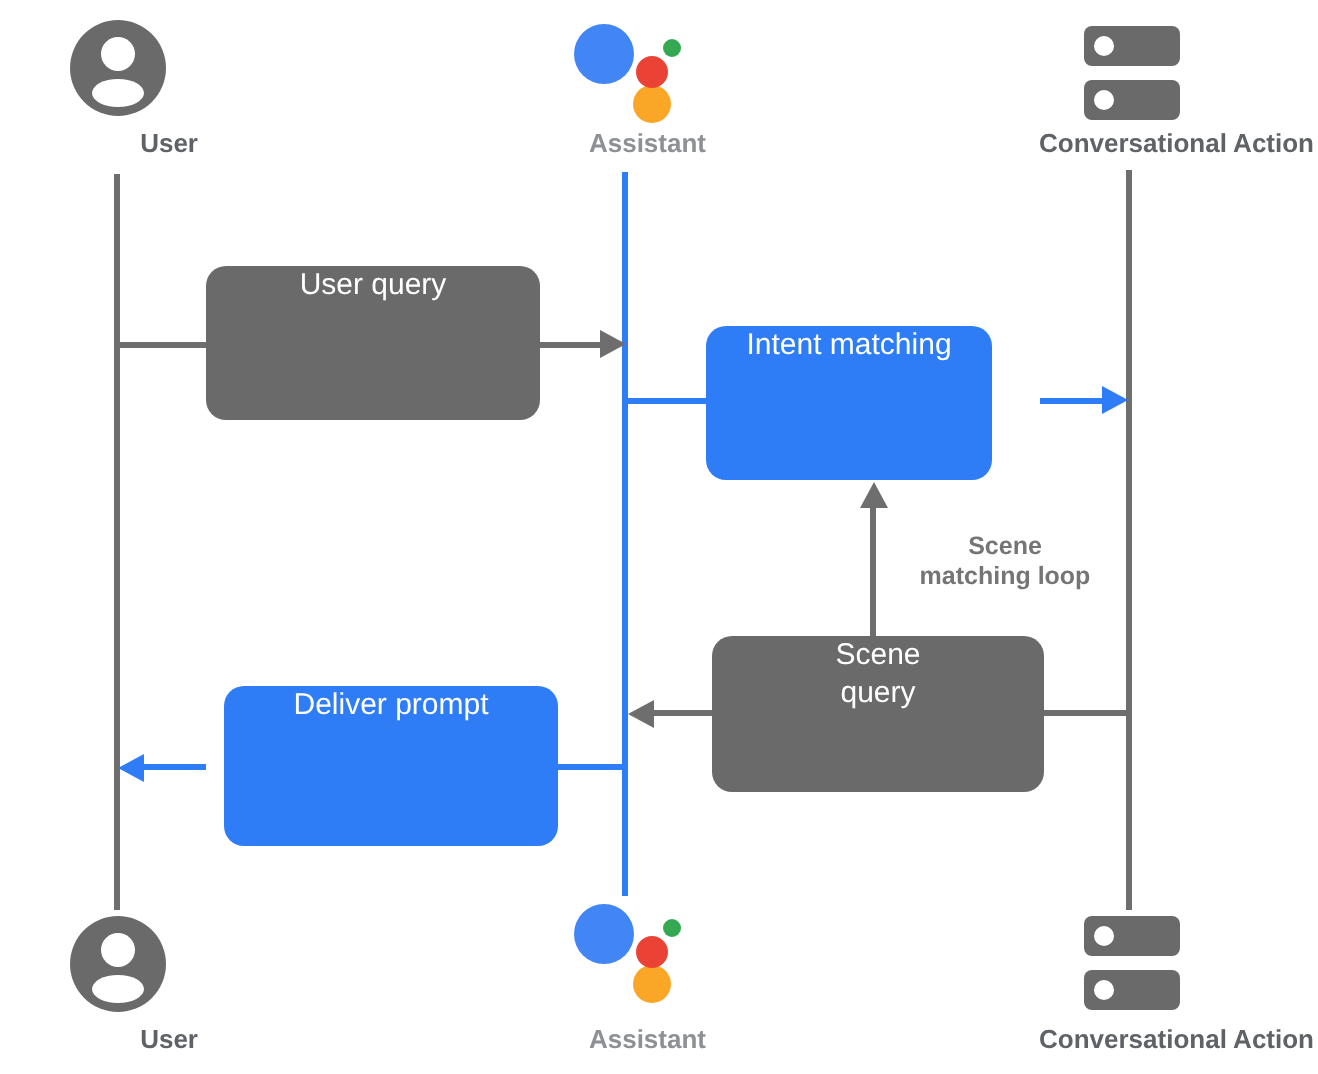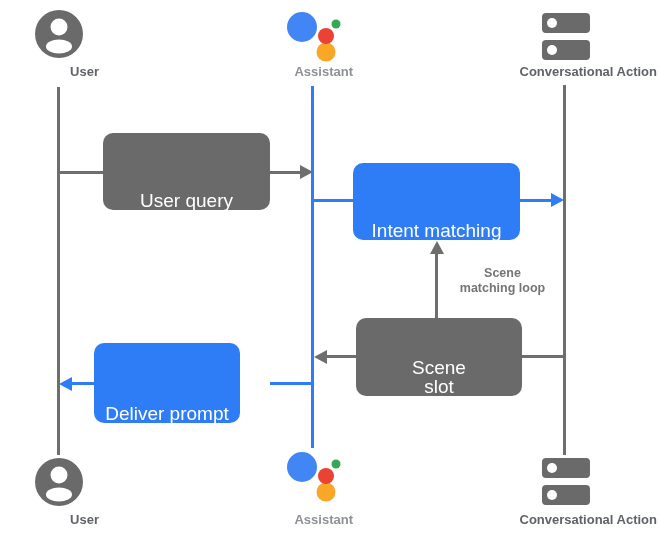--- a/index.html
+++ b/index.html
@@ -23,22 +23,22 @@
   
   .arrow{position:absolute;width:0;height:0;}
   .arrow.right{border-top:7px solid transparent;border-bottom:7px solid transparent;border-left:13px solid var(--line-gray);}
   .arrow.left{border-top:7px solid transparent;border-bottom:7px solid transparent;border-right:13px solid var(--line-gray);}
   .arrow.up{border-left:7px solid transparent;border-right:7px solid transparent;border-bottom:13px solid var(--line-gray);}
   .arrow.blue.right{border-left-color:var(--blue);}
   .arrow.blue.left{border-right-color:var(--blue);}
   
   .node{
     position:absolute;border-radius:10px;
-    display:flex;flex-direction:column;align-items:center;justify-content:flex-end;
-    color:var(--box-text);font-size:19px;line-height:19px;text-align:center;
+    display:flex;flex-direction:column;align-items:center;justify-content:flex-start;
+    color:var(--box-text);font-size:15px;line-height:19px;text-align:center;
   }
   .node.gray{background:var(--box-gray);}
   .node.blue{background:var(--blue);}
   
   .actor-label{
     position:absolute;text-align:right;
     font-size:13px;font-weight:bold;color:var(--label-dark);line-height:16px;
   }
   .actor-label.muted{color:var(--label-muted);}
   
@@ -88,43 +88,43 @@
   <div class="actor-label" style="left:487px;top:64px;width:170px">Conversational Action</div>
 
   <div class="hline gray-line" style="left:59px;top:171px;width:44px"></div>
   <div class="node gray" style="left:103px;top:133px;width:167px;height:77px">
     <span>User query</span>
   </div>
   <div class="hline gray-line" style="left:270px;top:171px;width:32px"></div>
   <div class="arrow right" style="left:300px;top:165px"></div>
 
   <div class="hline blue-line" style="left:313px;top:199px;width:40px"></div>
-  <div class="node blue" style="left:353px;top:163px;width:167px;height:77px">
+  <div class="node blue" style="left:353px;top:163px;width:143px;height:77px">
     <span>Intent matching</span>
   </div>
   <div class="hline blue-line" style="left:520px;top:199px;width:33px"></div>
   <div class="arrow blue right" style="left:551px;top:193px"></div>
 
   <div class="arrow up" style="left:430px;top:241px"></div>
   <div class="vline gray-line" style="left:435px;top:253px;height:65px"></div>
   <div class="loop-label" style="left:430px;top:266px;width:145px">
     <div>Scene</div>
     <div>matching loop</div>
   </div>
 
   <div class="hline gray-line" style="left:522px;top:355px;width:43px"></div>
   <div class="node gray" style="left:356px;top:318px;width:166px;height:78px">
     <span>Scene</span>
-    <span>slot</span>
+    <span>query</span>
   </div>
   <div class="hline gray-line" style="left:326px;top:355px;width:30px"></div>
   <div class="arrow left" style="left:314px;top:350px"></div>
 
   <div class="hline blue-line" style="left:270px;top:382px;width:43px"></div>
-  <div class="node blue" style="left:94px;top:343px;width:146px;height:80px">
+  <div class="node blue" style="left:112px;top:343px;width:167px;height:80px">
     <span>Deliver prompt</span>
   </div>
   <div class="hline blue-line" style="left:72px;top:382px;width:31px"></div>
   <div class="arrow blue left" style="left:59px;top:377px"></div>
 
   <svg class="abs" style="left:35px;top:458px" width="48" height="48" viewBox="0 0 48 48">
     <circle class="fill-gray" cx="24" cy="24" r="24"></circle>
     <circle class="fill-white" cx="24" cy="17" r="8.5"></circle>
     <ellipse class="fill-white" cx="24" cy="36.5" rx="13" ry="7"></ellipse>
   </svg>

